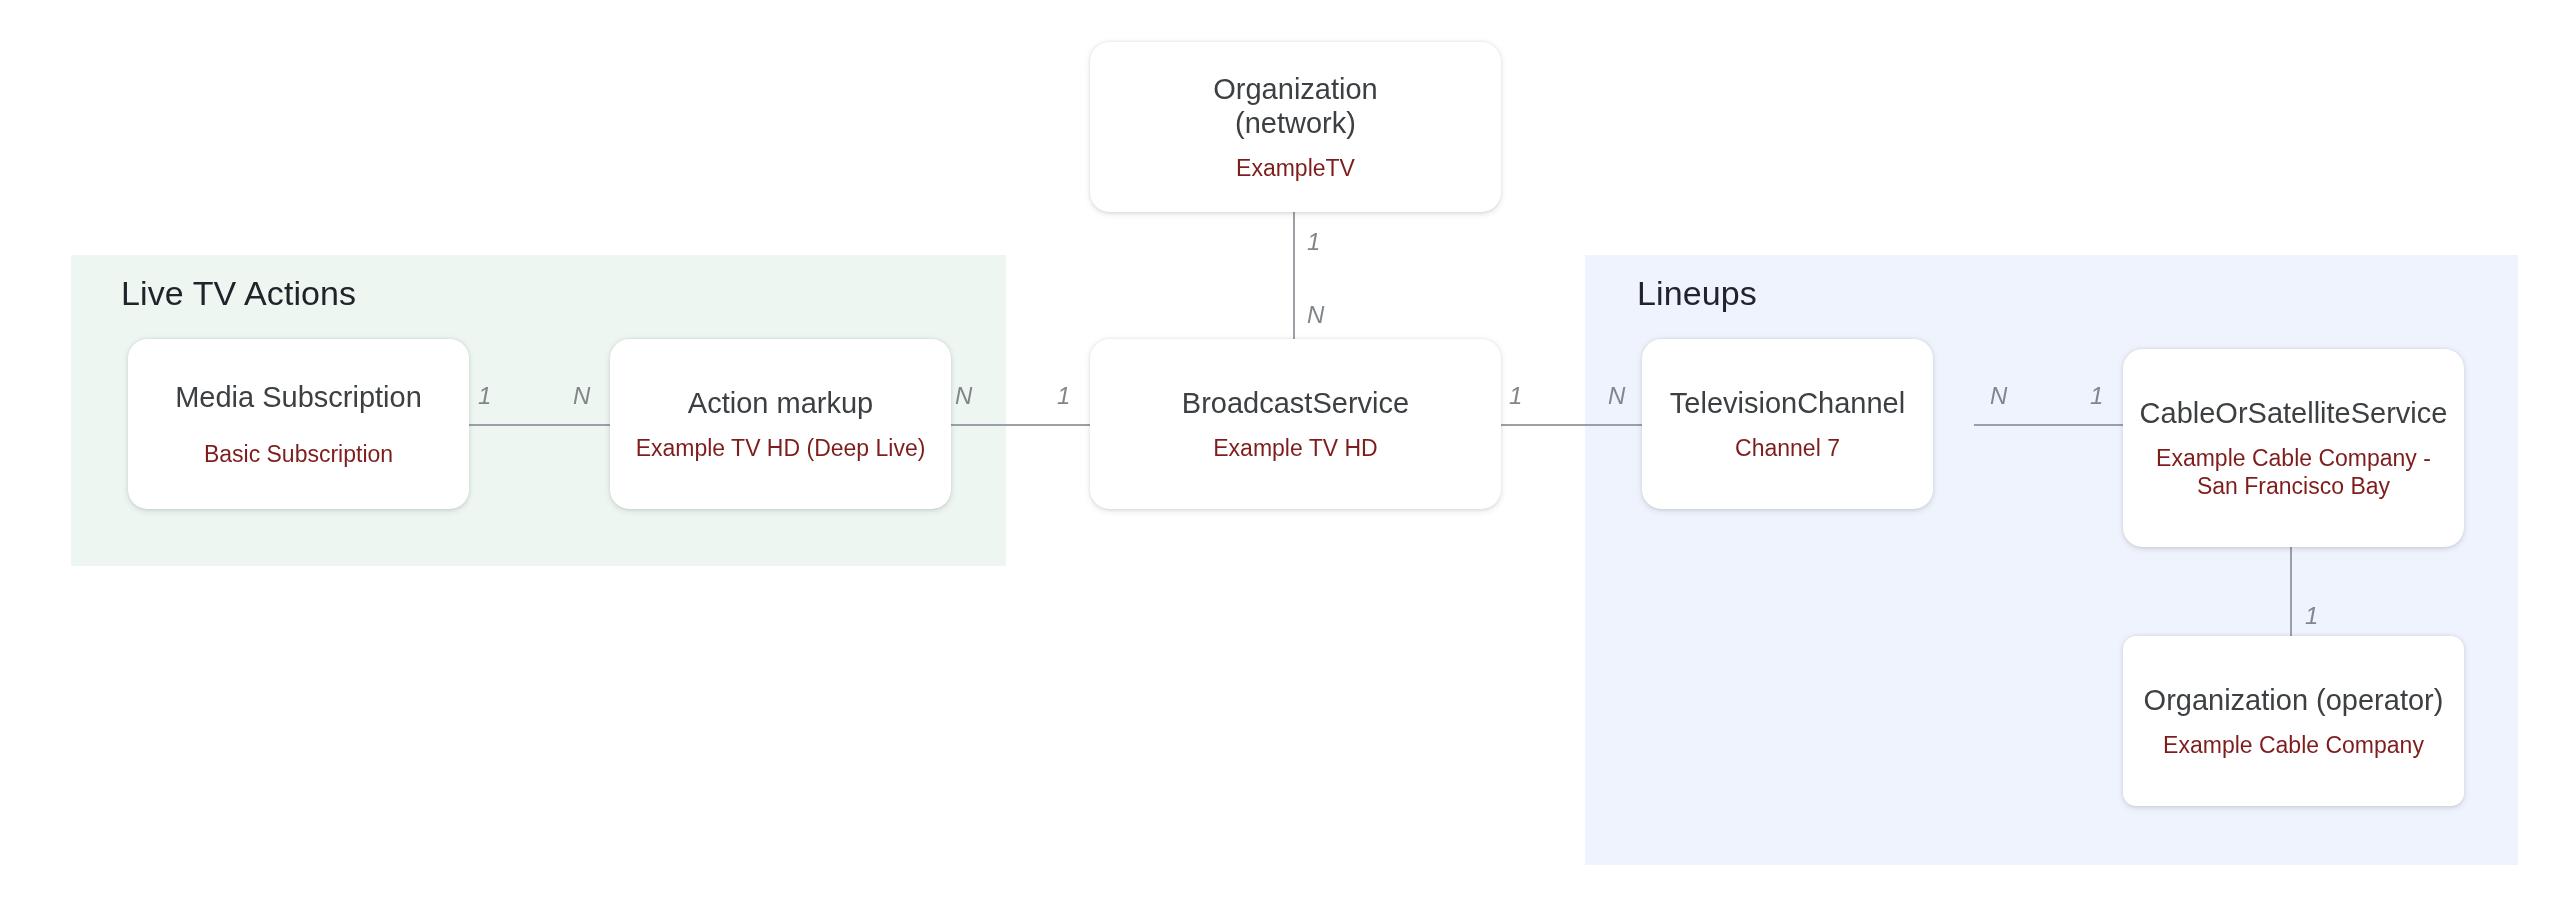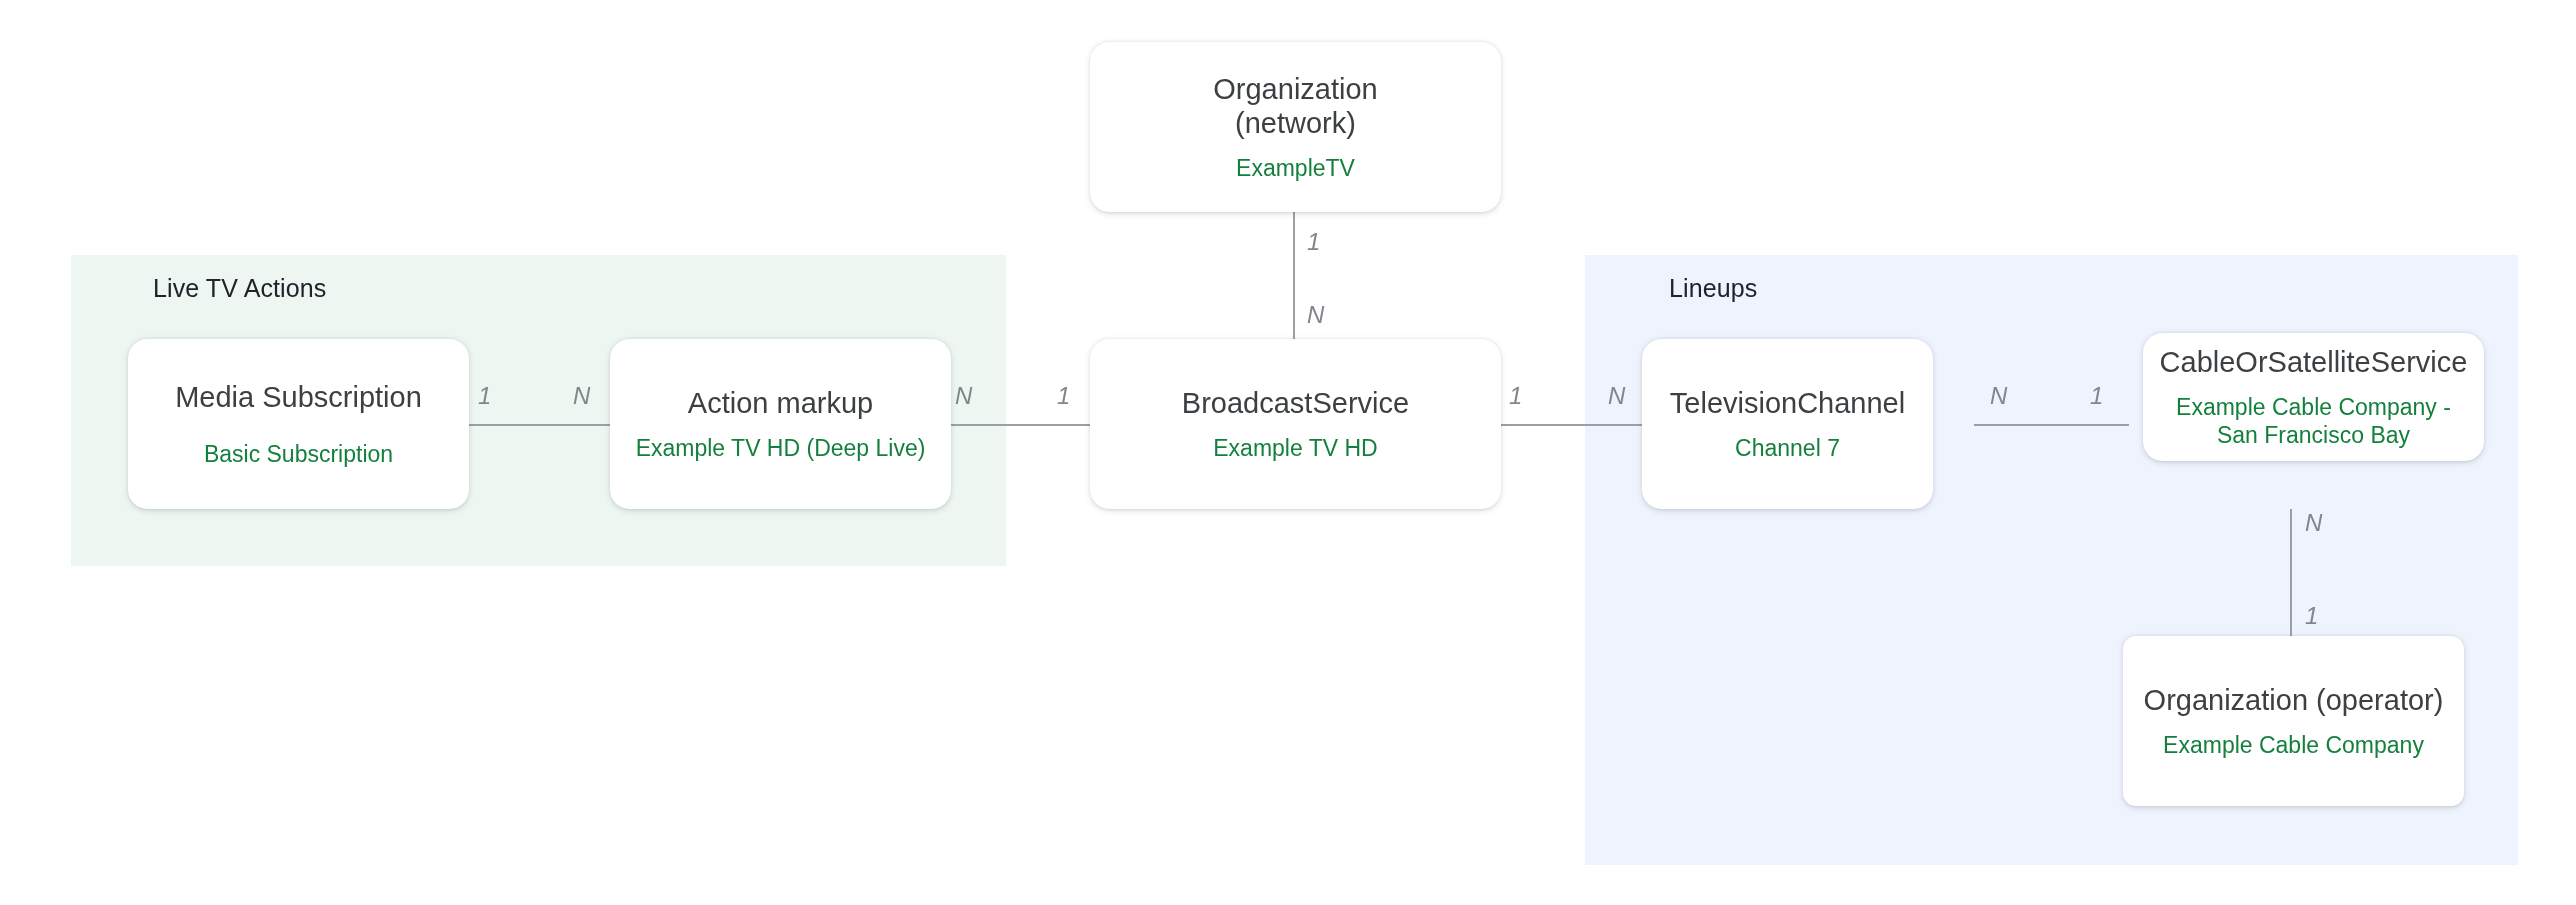--- a/index.html
+++ b/index.html
@@ -20,26 +20,25 @@
     overflow: hidden;
   }
 
   
   .panel {
     position: absolute;
     box-sizing: border-box;
   }
   .panel-title {
     position: absolute;
-    font-size: 25px;
+    font-size: 34px;
     font-weight: 400;
     color: #20232a;
     letter-spacing: 0.1px;
     white-space: nowrap;
-    margin-left: 32px;
   }
 
   
   .card {
     position: absolute;
     box-sizing: border-box;
     background: #ffffff;
     border-radius: 19.5px;
     box-shadow: 0 1.8px 6.2px rgba(60, 64, 67, 0.14),
                 0 0.9px 2.7px rgba(60, 64, 67, 0.10);
@@ -54,21 +53,21 @@
     font-weight: 400;
     color: #3c4043;
     line-height: 1.18;
     text-align: center;
     white-space: pre-line;
   }
   .card-sub {
     margin-top: 14px;
     font-size: 23px;
     font-weight: 400;
-    color: #15803d;
+    color: #7f1d1d;
     line-height: 1.22;
     text-align: center;
     white-space: pre-line;
   }
 
   
   .edge-h {
     position: absolute;
     height: 0;
     border-top: 2.7px solid #9aa0a6;
@@ -146,21 +145,21 @@
   <div class="card" style="left:1090px; top:339px; width:411px; height:170px;">
     <div class="card-title">BroadcastService</div>
     <div class="card-sub">Example TV HD</div>
   </div>
 
   <div class="card" style="left:1642px; top:339px; width:291px; height:170px;">
     <div class="card-title">TelevisionChannel</div>
     <div class="card-sub">Channel 7</div>
   </div>
 
-  <div class="card" style="left:2123px; top:333px; width:341px; height:128px;margin-left:20px;">
+  <div class="card" style="left:2123px; top:349px; width:341px; height:198px;">
     <div class="card-title">CableOrSatelliteService</div>
     <div class="card-sub">Example Cable Company -
 San Francisco Bay</div>
   </div>
 
   <div class="card" style="left:2123px; top:636px; width:341px; height:170px;border-radius:13px;">
     <div class="card-title">Organization (operator)</div>
     <div class="card-sub">Example Cable Company</div>
   </div>
 

